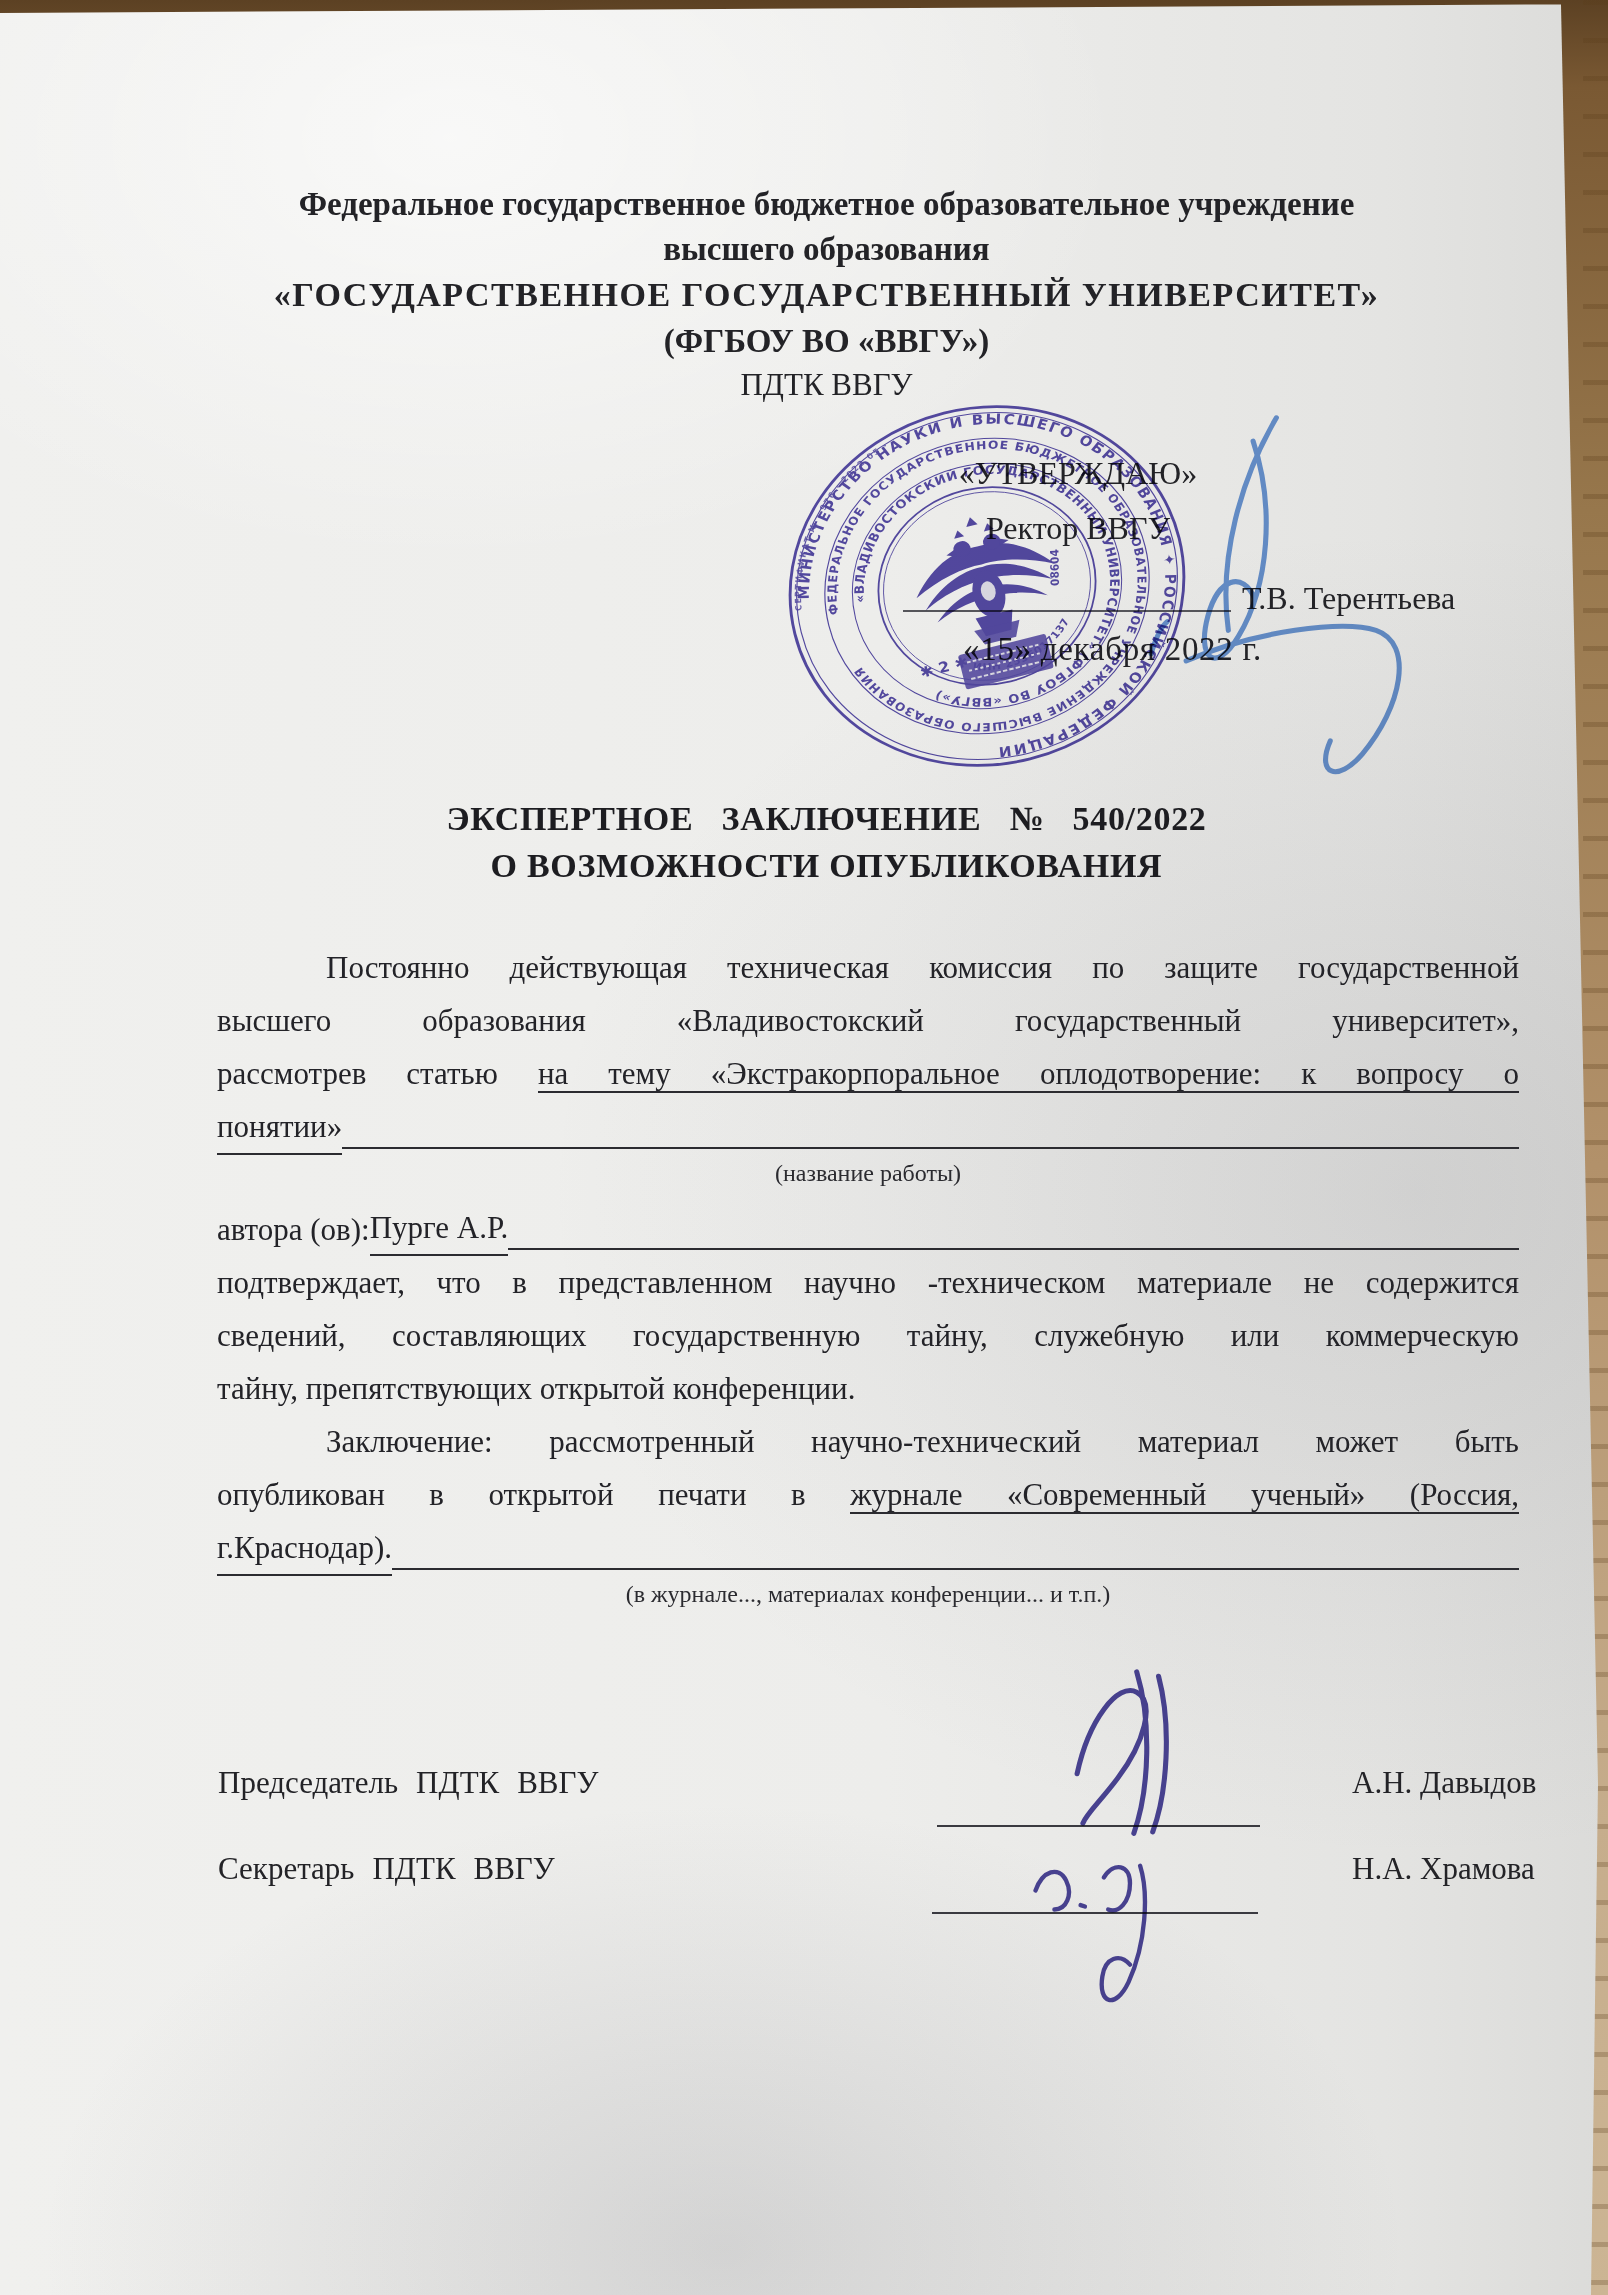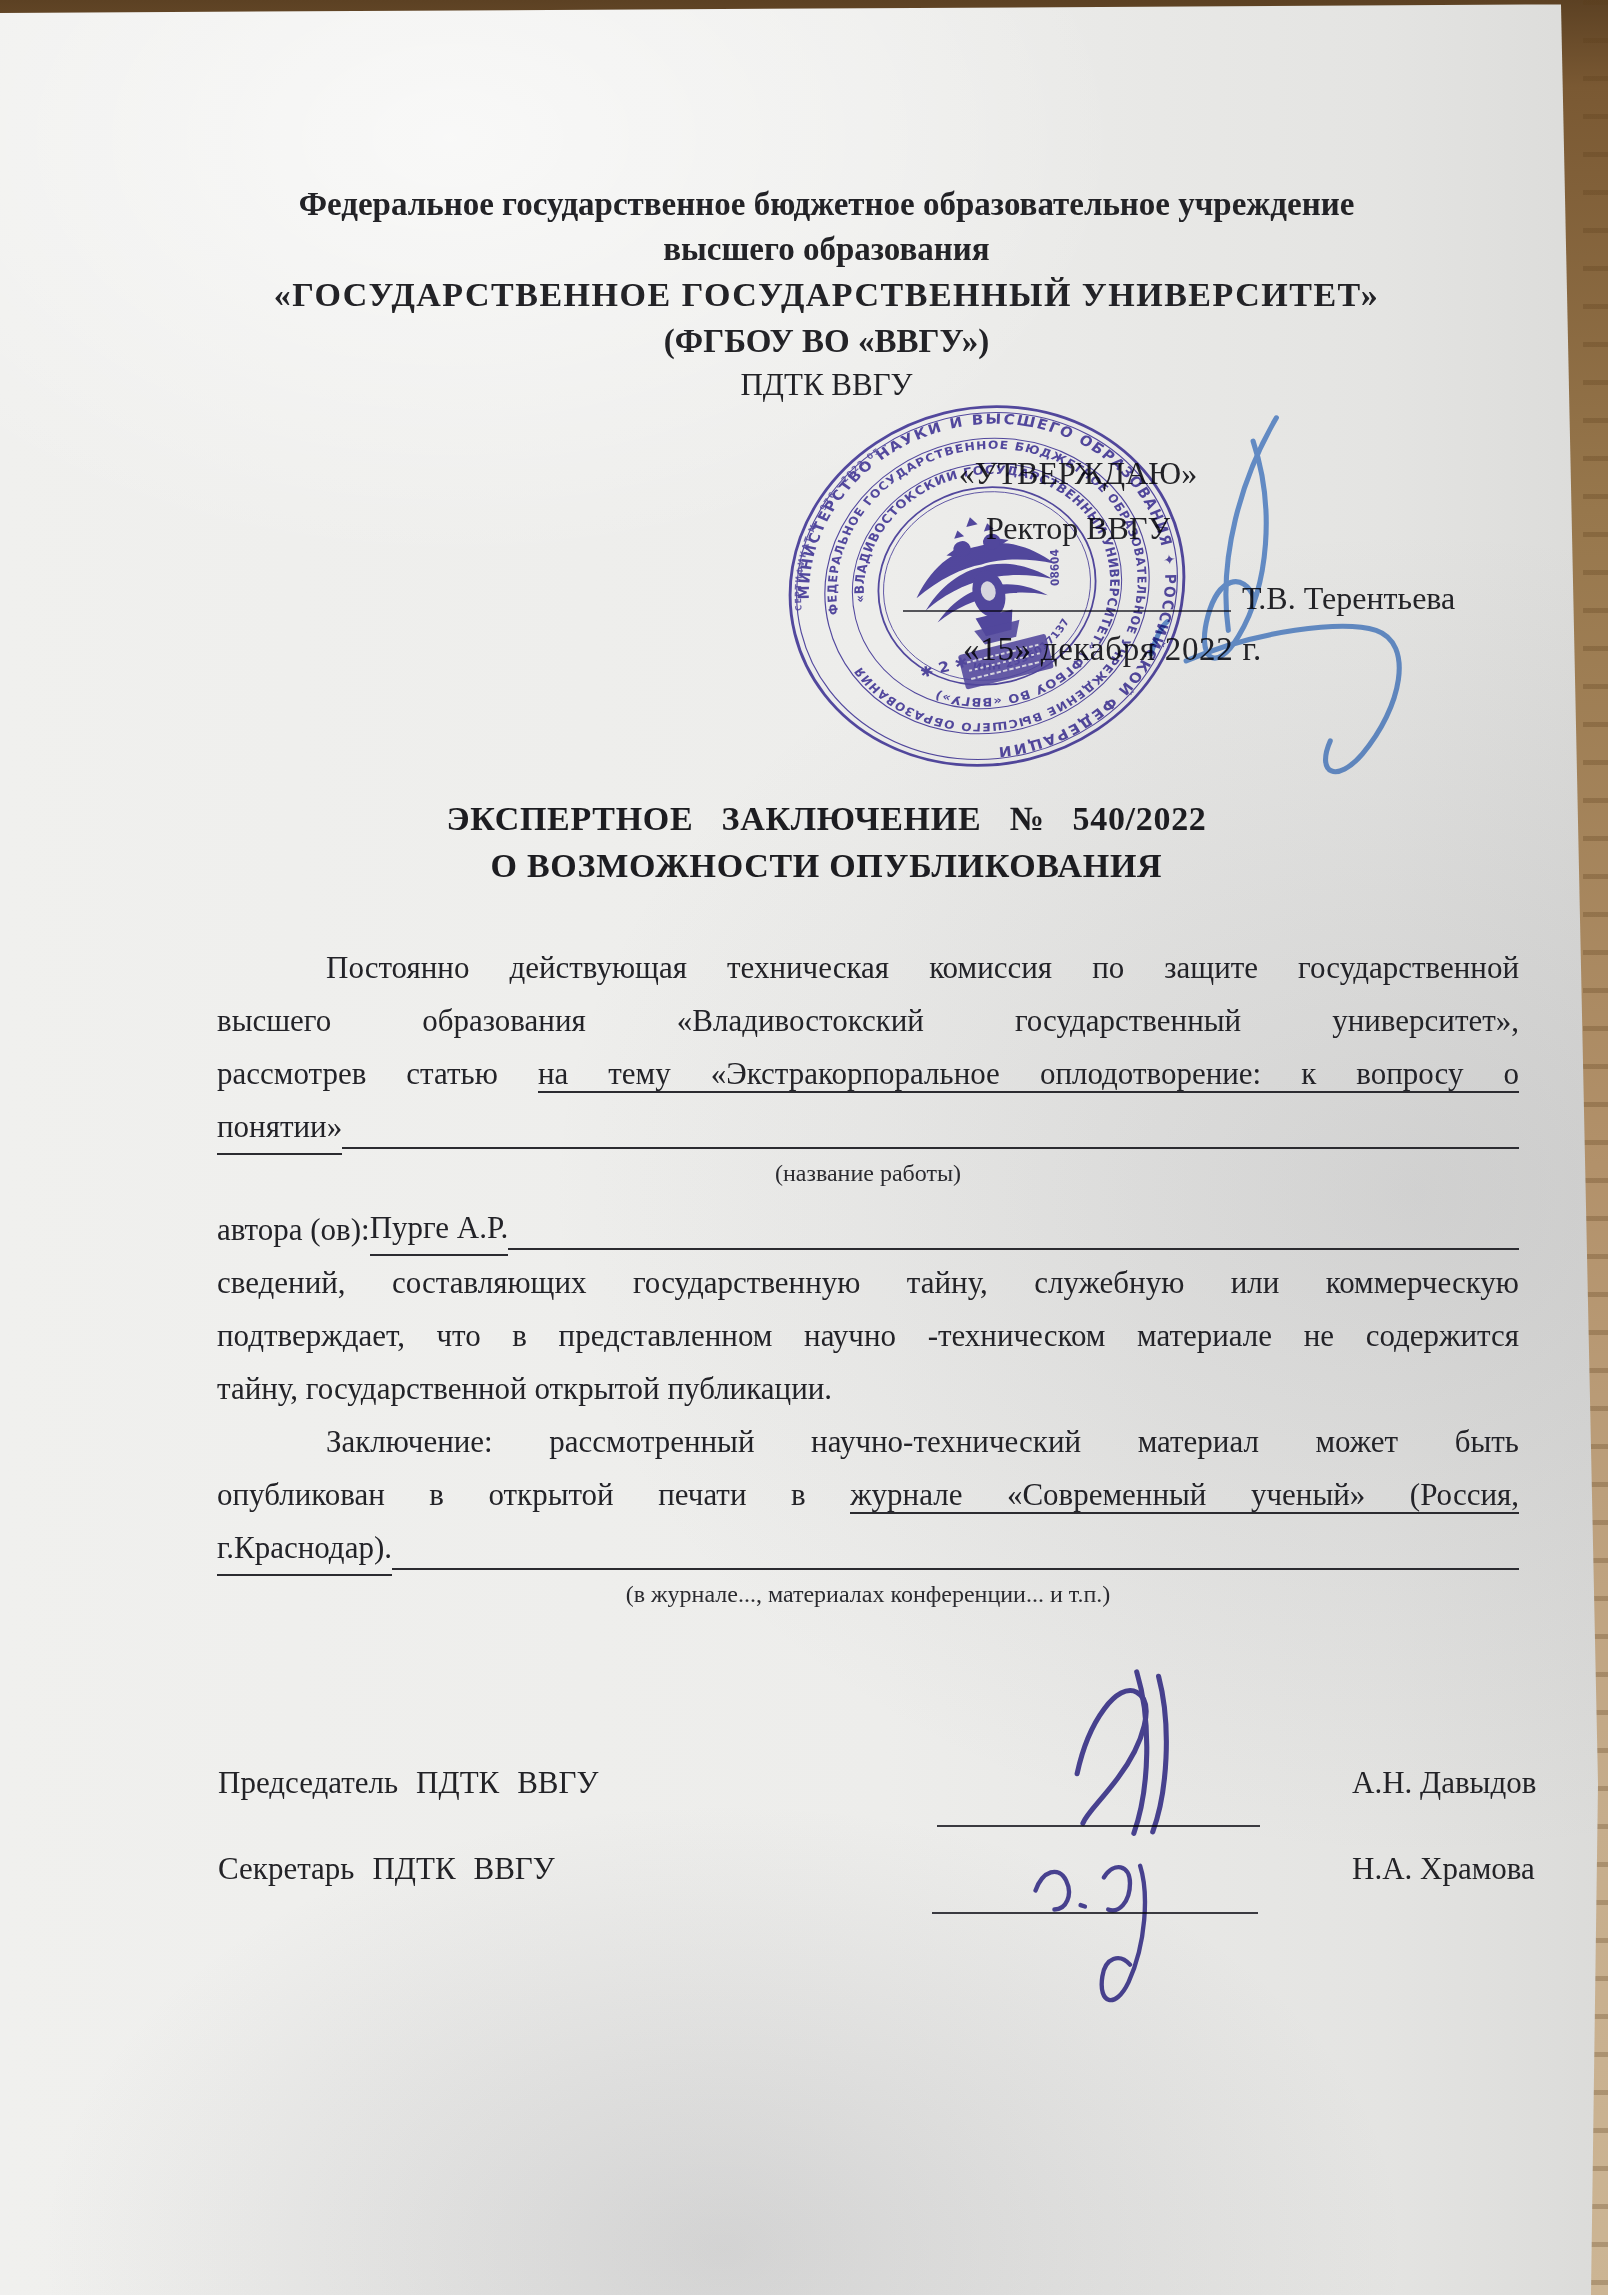--- a/index.html
+++ b/index.html
@@ -170,23 +170,23 @@
       <div class="flexline">
           <span class="u">понятии»</span>
           <span class="fill"></span>
         </div>
       <div class="caption">(название работы)</div>
       <div class="flexline mt">
           <span style="white-space:nowrap;">автора (ов): </span>
           <span class="u">Пурге А.Р.</span>
           <span class="fill"></span>
         </div>
+      <div class="jline">подтверждает, что в представленном научно -техническом материале не содержится</div>
       <div class="jline">сведений, составляющих государственную тайну, служебную или коммерческую</div>
-      <div class="jline">подтверждает, что в представленном научно -техническом материале не содержится</div>
-      <div class="lline">тайну, государственной открытой публикации.</div>
+      <div class="lline">тайну, препятствующих открытой конференции.</div>
       <div class="jline ind">Заключение: рассмотренный научно-технический материал может быть</div>
       <div class="jline"><span>опубликован в открытой печати в </span><span class="u">журнале «Современный ученый» (Россия,</span></div>
       <div class="flexline">
           <span class="u">г.Краснодар).</span>
           <span class="fill"></span>
         </div>
       <div class="caption">(в журнале..., материалах конференции... и т.п.)</div>
     </div>
 
     <div class="signer-role r1">Председатель ПДТК ВВГУ</div>

